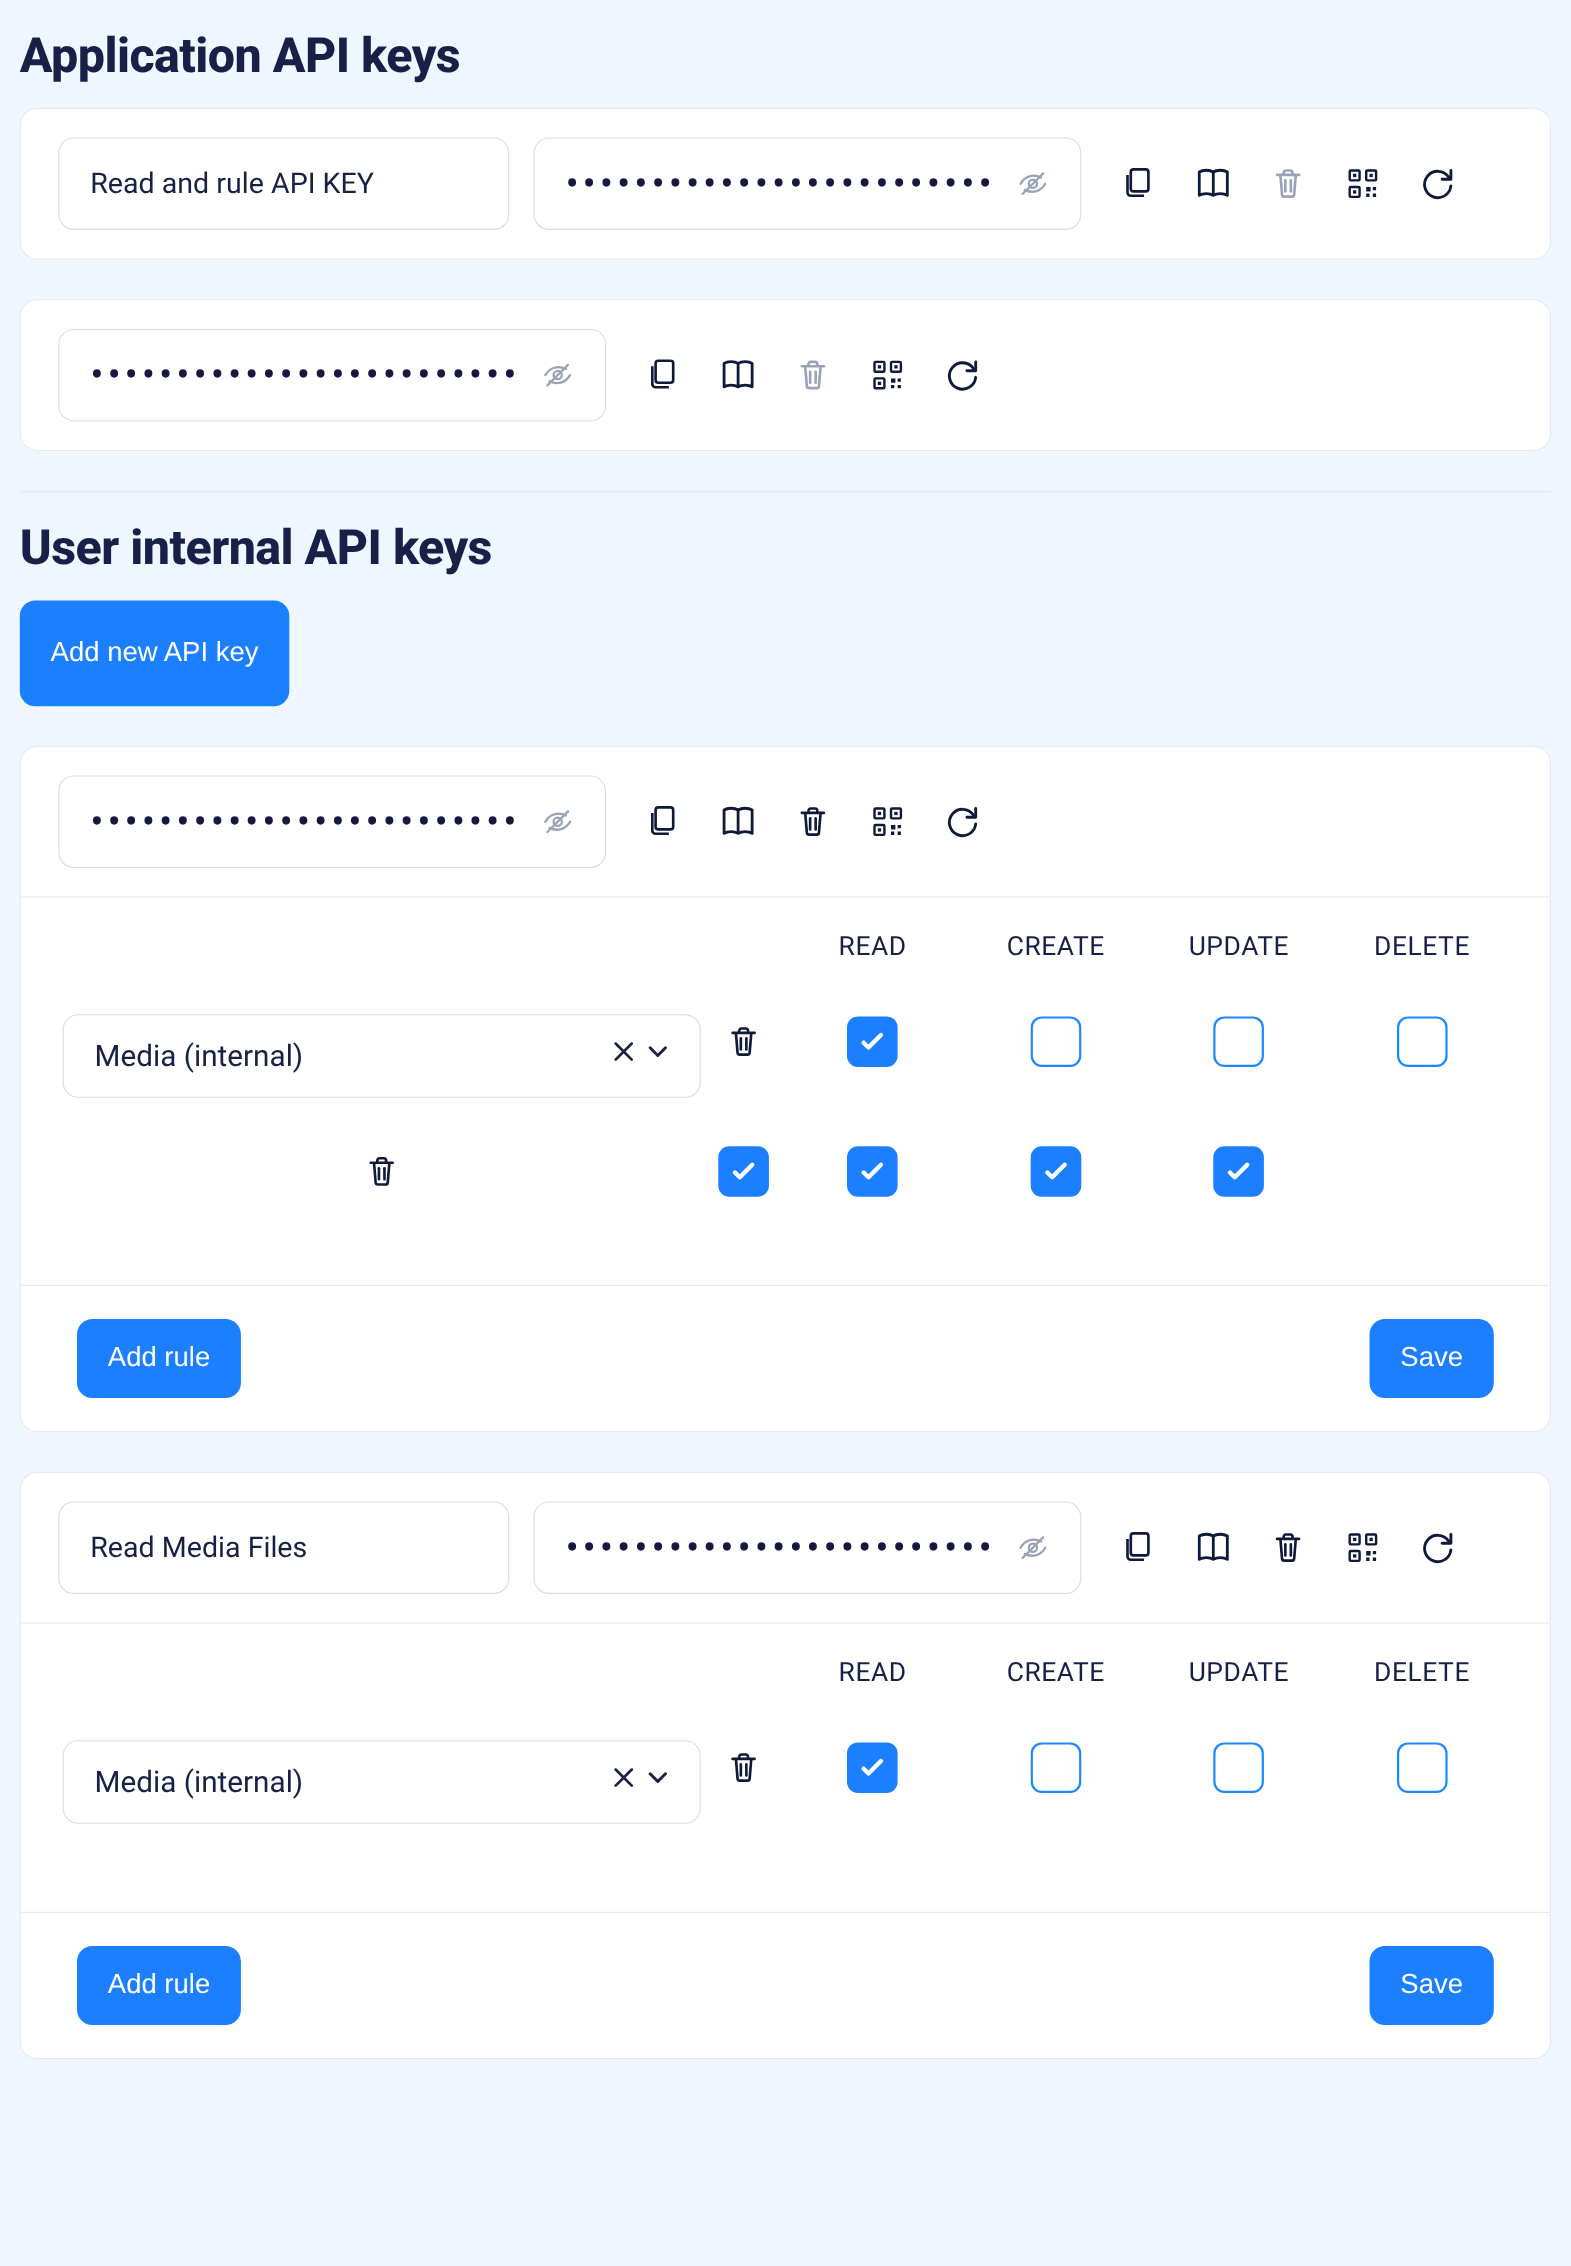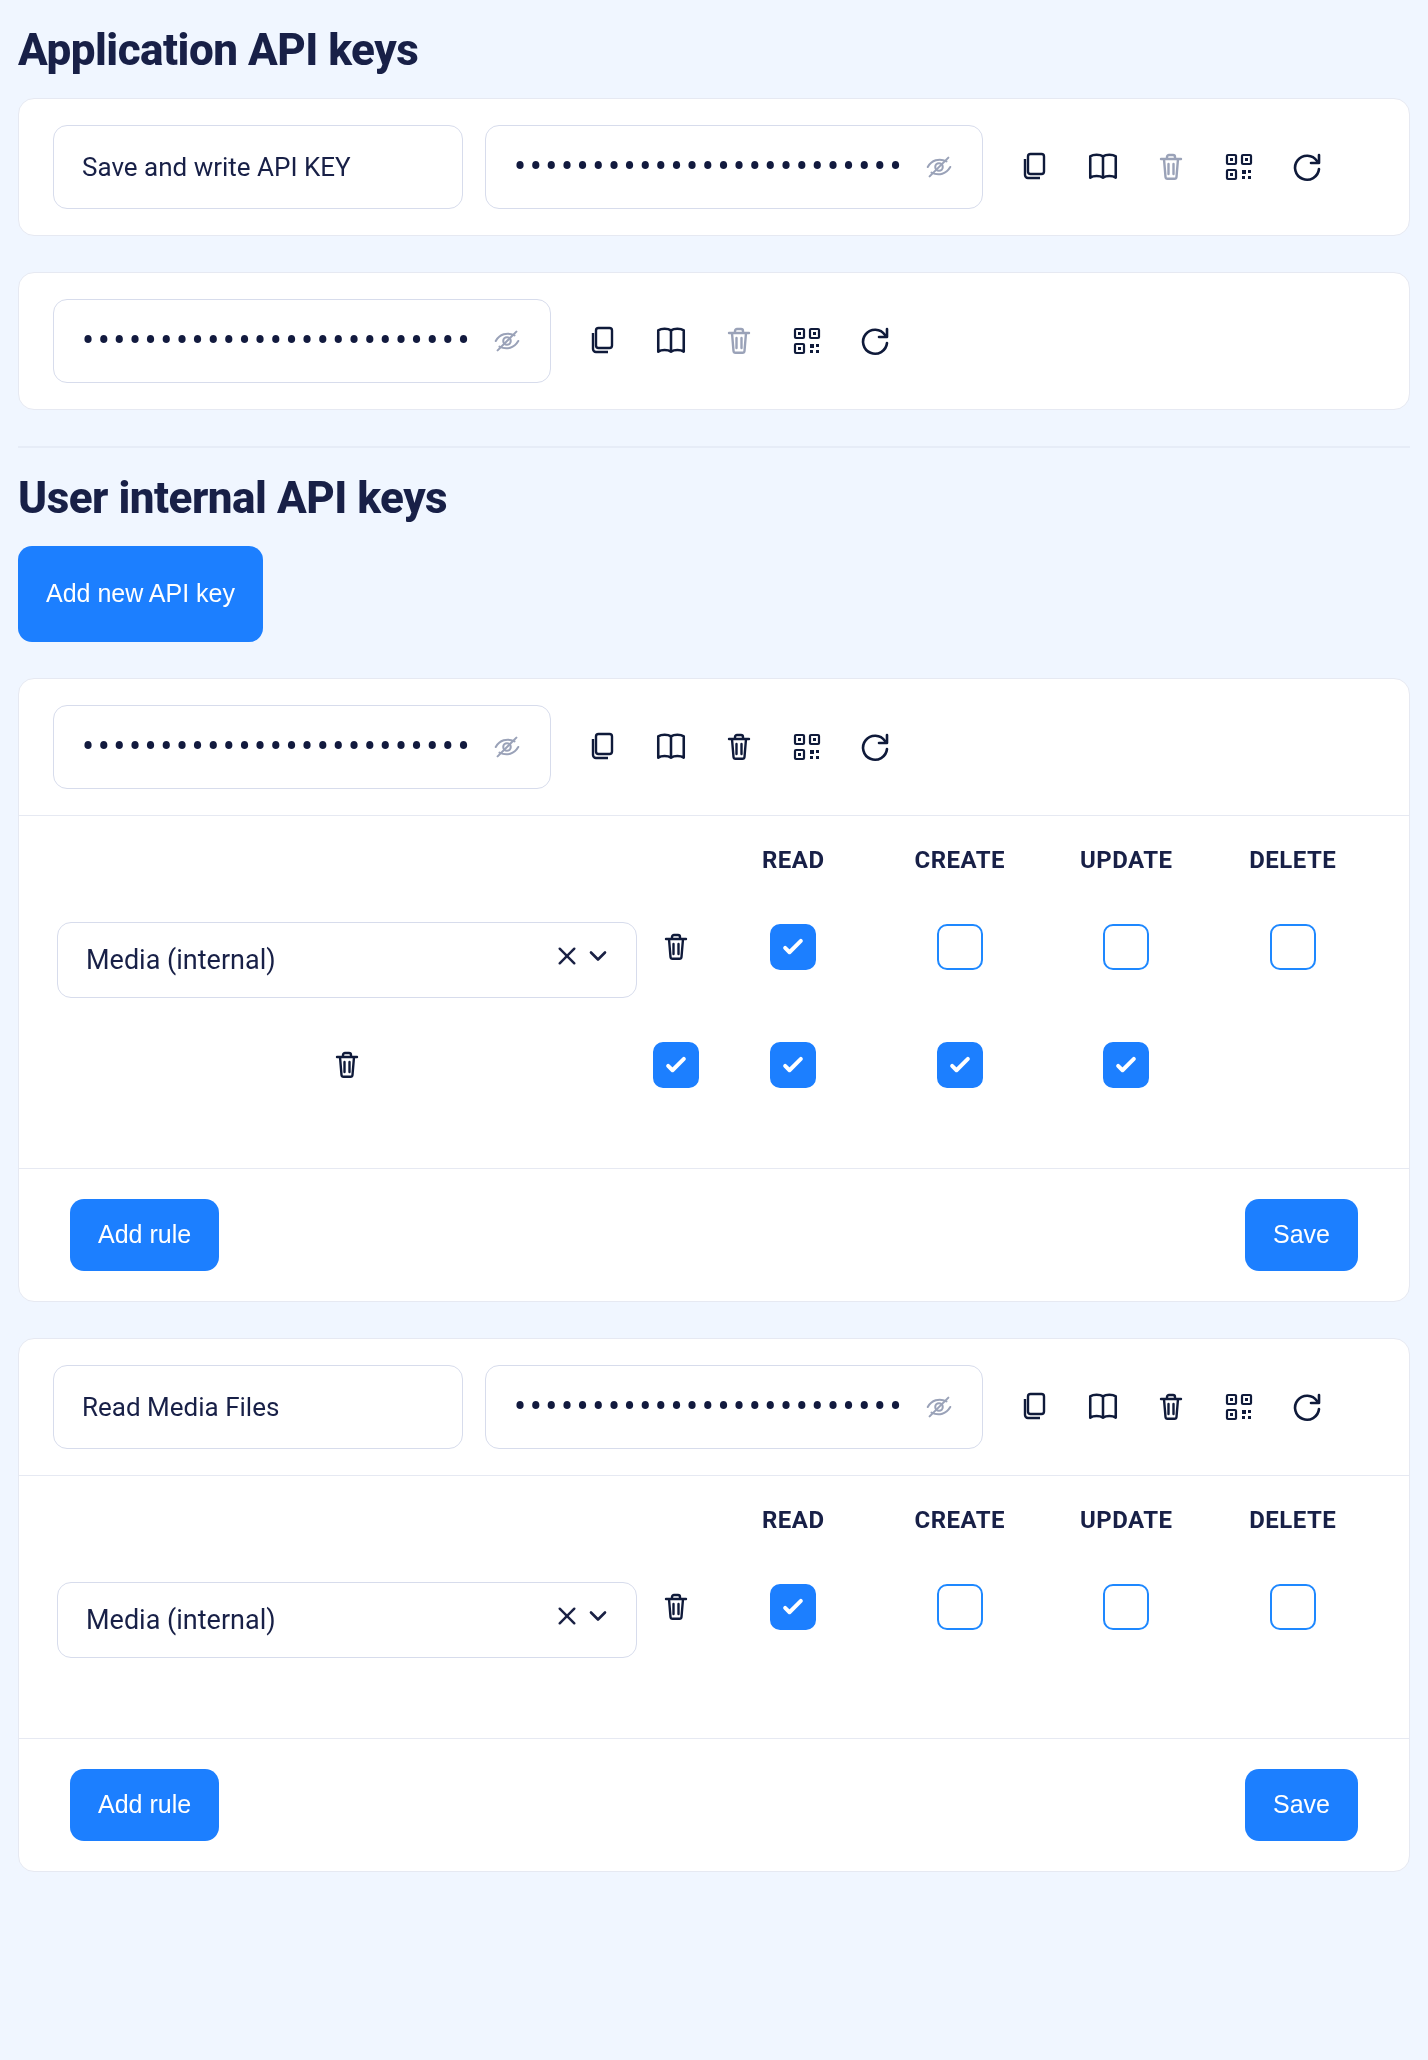--- a/index.html
+++ b/index.html
@@ -90,21 +90,21 @@
   
   .rules{border-top:1px solid var(--card-border)}
   .rules-inner{padding:30px 38px 36px 38px}
   .cols{
     display:grid;
     grid-template-columns:580px 58px repeat(4,1fr);
     column-gap:10px;
     align-items:center;
     margin-bottom:22px;
   }
-  .cols .hdr{font-size:24px;font-weight:700;color:var(--ink-mid);text-align:center;letter-spacing:0.5px}
+  .cols .hdr{font-size:24px;font-weight:400;color:var(--ink-mid);text-align:center;letter-spacing:0.5px}
   .rule-row{
     display:grid;
     grid-template-columns:580px 58px repeat(4,1fr);
     column-gap:10px;
     align-items:center;
     margin:18px 0 44px 0;
   }
   .rule-select{
     height:76px;border:1.5px solid var(--input-border);border-radius:14px;
     display:flex;align-items:center;justify-content:space-between;
@@ -178,21 +178,21 @@
   </defs>
 </svg>
 
 
 <h1 class="section">Application API keys</h1>
 
 <div id="app-keys-container">
   <div class="card">
     <div class="row">
       <div class="name-input">
-        <span>Save and write API KEY</span>
+        <span>Read and rule API KEY</span>
       </div>
       <div class="key-input">
         <span class="key-dots">•••••••••••••••••••••••••</span>
         <span class="eye">
           <svg width="30" height="30" viewBox="0 0 32 32">
               <use href="#i-eye-off"></use>
             </svg>
         </span>
       </div>
       <div class="icon-row">

